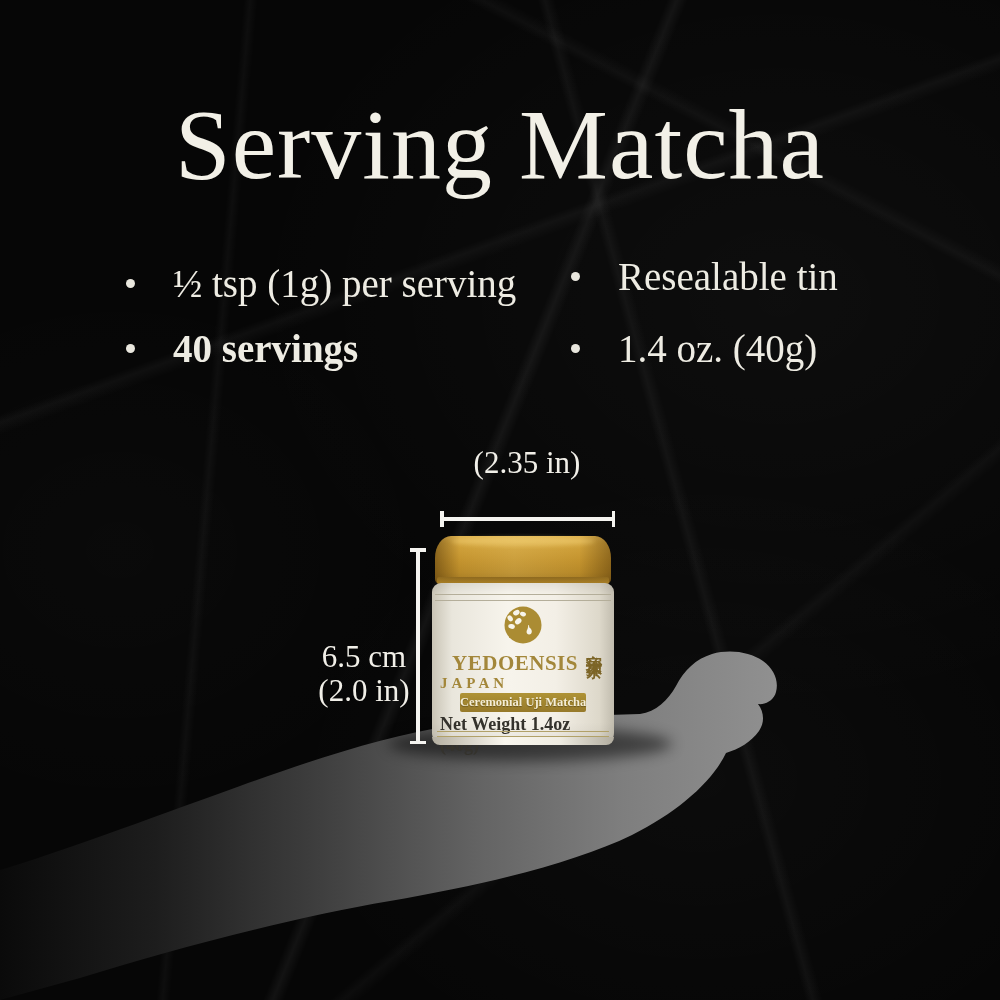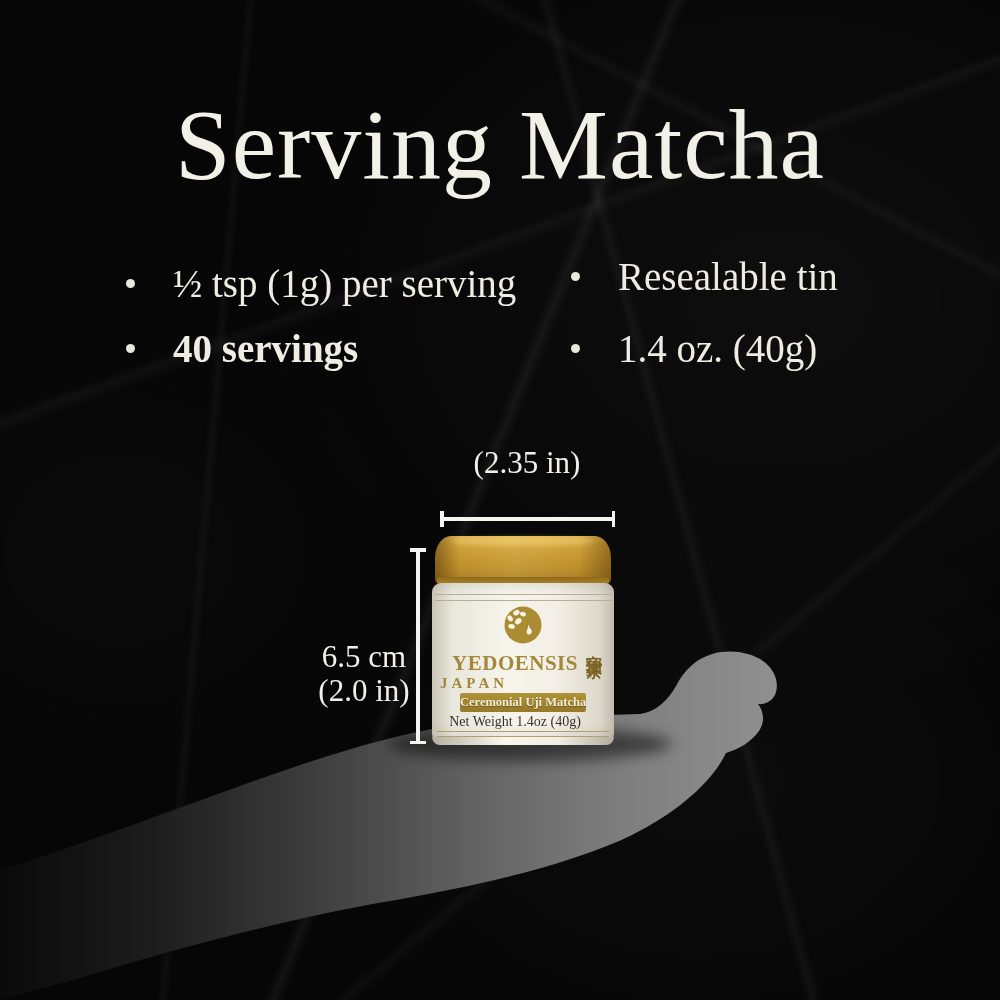--- a/index.html
+++ b/index.html
@@ -81,22 +81,22 @@
     background:linear-gradient(90deg,#b5b0a2,#f9f6ee 40%,#efece2 70%,#b2ad9f);}
   .logo{position:absolute;left:72px;top:23px;}
   .brand{position:absolute;left:8px;top:68px;width:150px;text-align:center;
     font-size:21px;font-weight:bold;letter-spacing:0.5px;color:#a3873a;}
   .origin{position:absolute;left:8px;top:92px;width:150px;text-align:left;
     font-size:15px;font-weight:bold;letter-spacing:4px;color:#a3873a;}
   .banner{position:absolute;left:28px;top:110px;width:126px;height:19px;border-radius:2px;
     background:linear-gradient(180deg,#af9336,#96792a);
     color:#f5eed6;font-size:12.5px;font-weight:bold;line-height:19px;text-align:right;
     text-shadow:0 1px 1px rgba(0,0,0,0.35);white-space:nowrap;}
-  .netweight{position:absolute;left:8px;top:131px;width:150px;text-align:center;
-    font-size:14px;font-weight:normal;color:#34322c;}
+  .netweight{position:absolute;left:8px;top:131px;width:150px;
+    font-size:18px;font-weight:bold;color:#34322c;}
   .jp{position:absolute;left:151px;top:58px;height:90px;
     writing-mode:vertical-rl;text-orientation:upright;
     font-size:16px;font-weight:600;letter-spacing:3px;color:#7c6527;
     font-family:"DejaVu Sans",sans-serif;}
 </style>
 </head>
 <body>
 
 <div class="canvas">
   <div class="bg"></div>

